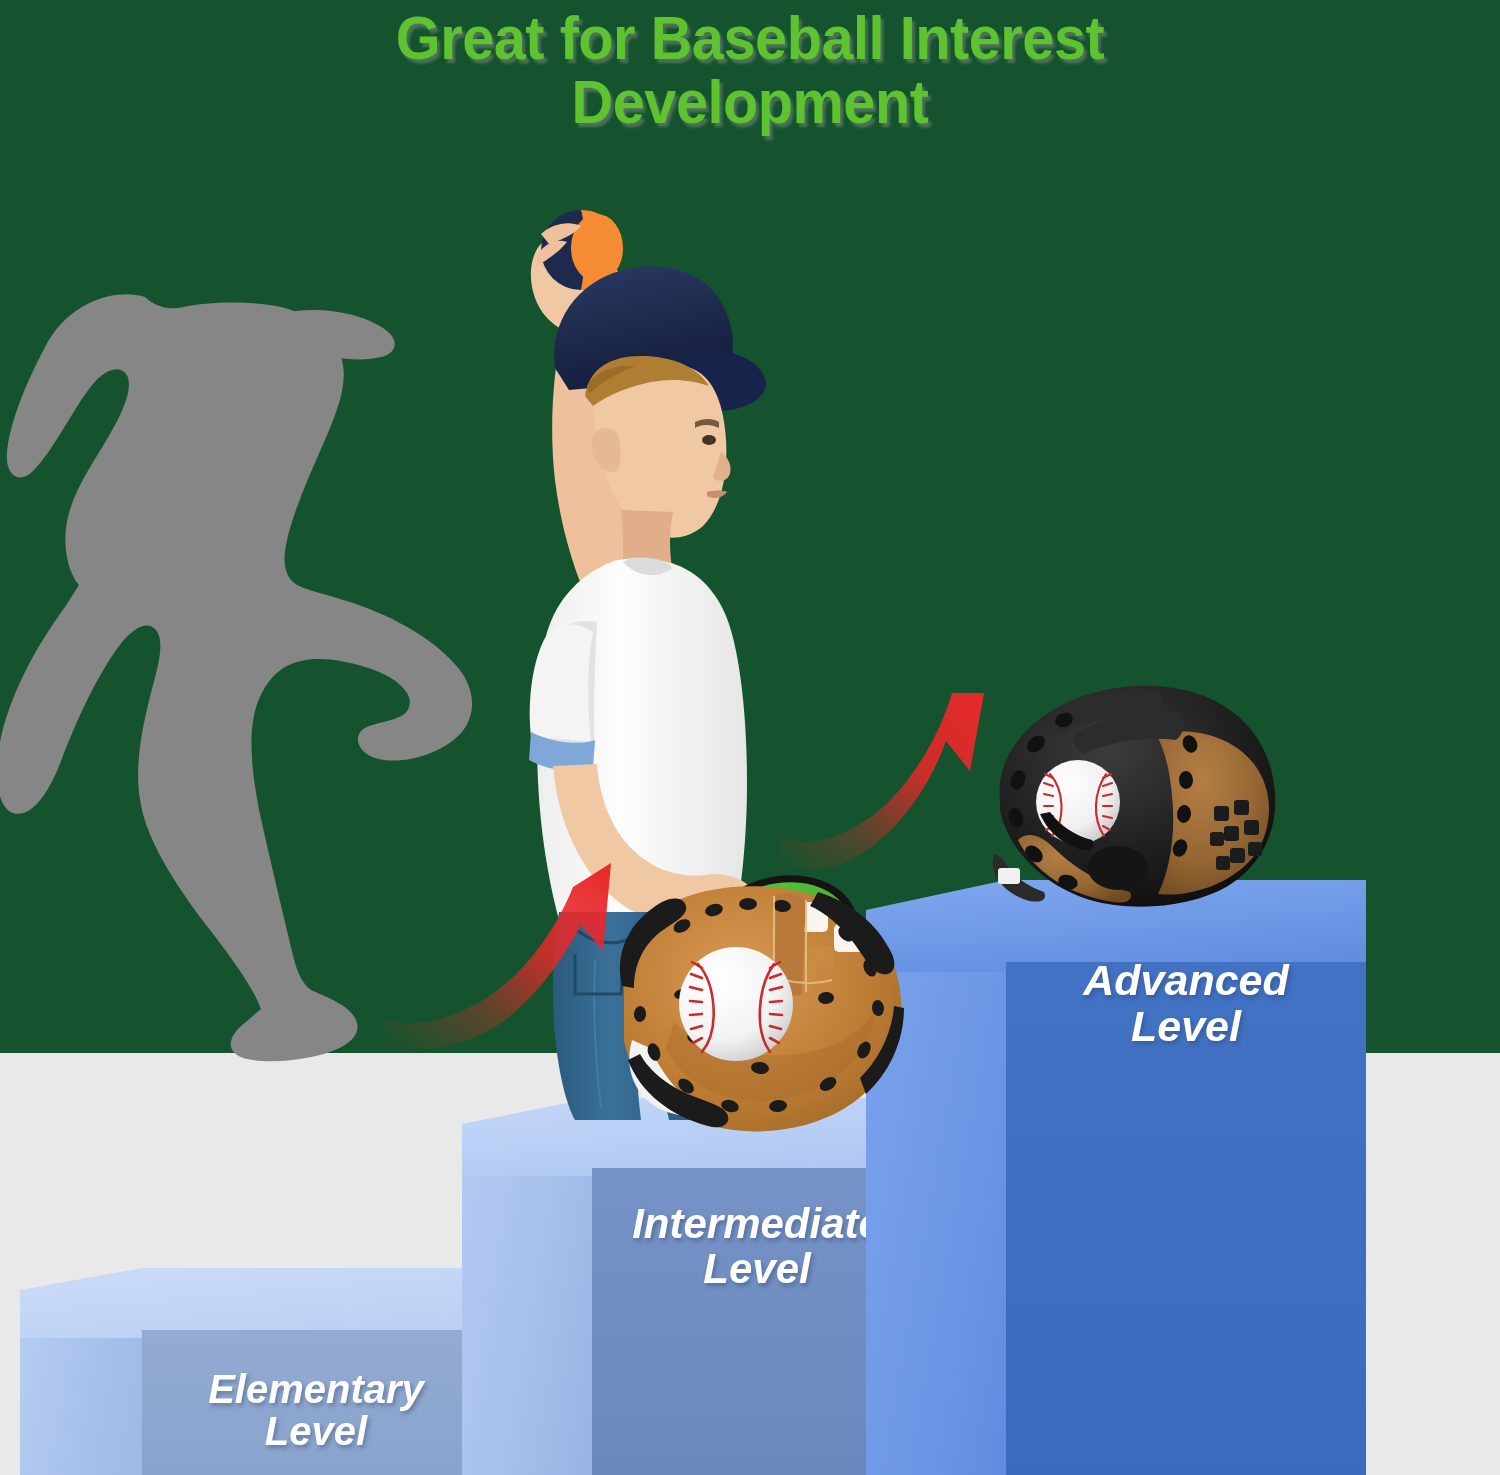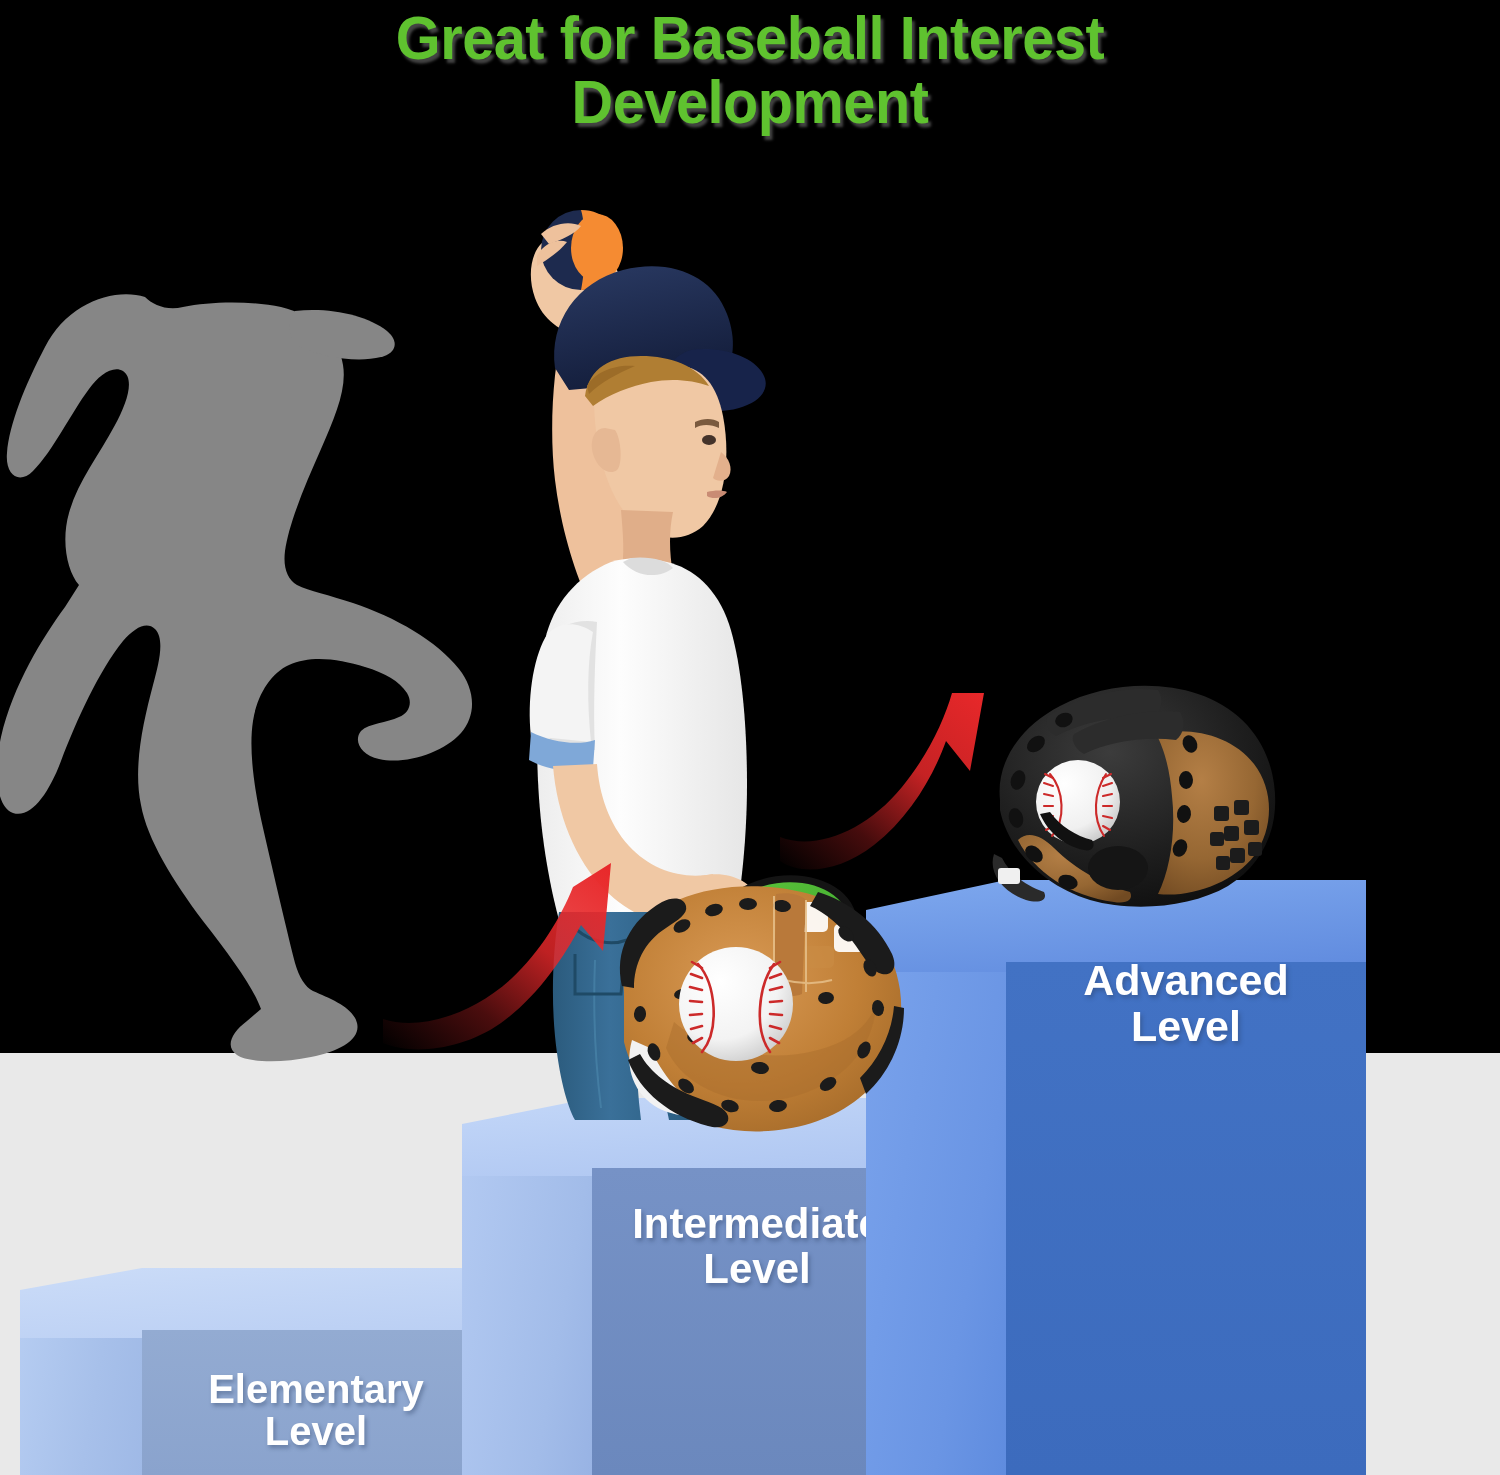--- a/index.html
+++ b/index.html
@@ -3,21 +3,21 @@
 <meta charset="utf-8">
 <style>
   * { margin:0; padding:0; box-sizing:border-box; }
   html,body { width:1500px; height:1475px; }
   body {
     font-family:"Liberation Sans", sans-serif;
     background:#ffffff;
     overflow:hidden;
     position:relative;
   }
-  #stage { position:absolute; inset:0; width:1500px; height:1475px; background:#000000; }
+  #stage { position:absolute; inset:0; width:1500px; height:1475px; background:#14532d; }
 
   
   .ground {
     position:absolute; left:0; top:1053px; width:1500px; height:422px;
     background:#e9e9e9;
   }
 
   
   .title-wrap {
     position:absolute; left:0; top:6px; width:1500px;
@@ -37,20 +37,21 @@
   
   .block { position:absolute; }
   .block .face-front { position:absolute; }
   .block .face-top   { position:absolute; }
   .block .face-side  { position:absolute; }
   .block .lvl-label {
     position:absolute; width:100%; text-align:center;
     color:#ffffff; font-weight:bold; line-height:1.06;
     text-shadow:2px 3px 4px rgba(40,60,95,0.40);
     pointer-events:none;
+    font-style:italic;
   }
 
   
   #block-elementary { left:20px; top:1268px; width:470px; height:173px; z-index:12; }
   #block-elementary .face-side {
     left:0; top:22px; width:122px; height:185px;
     background:linear-gradient(100deg,#b6cdf2 0%,#a7c0ea 60%,#9fb9e6 100%);
   }
   #block-elementary .face-top {
     left:0; top:0; width:470px; height:70px;

